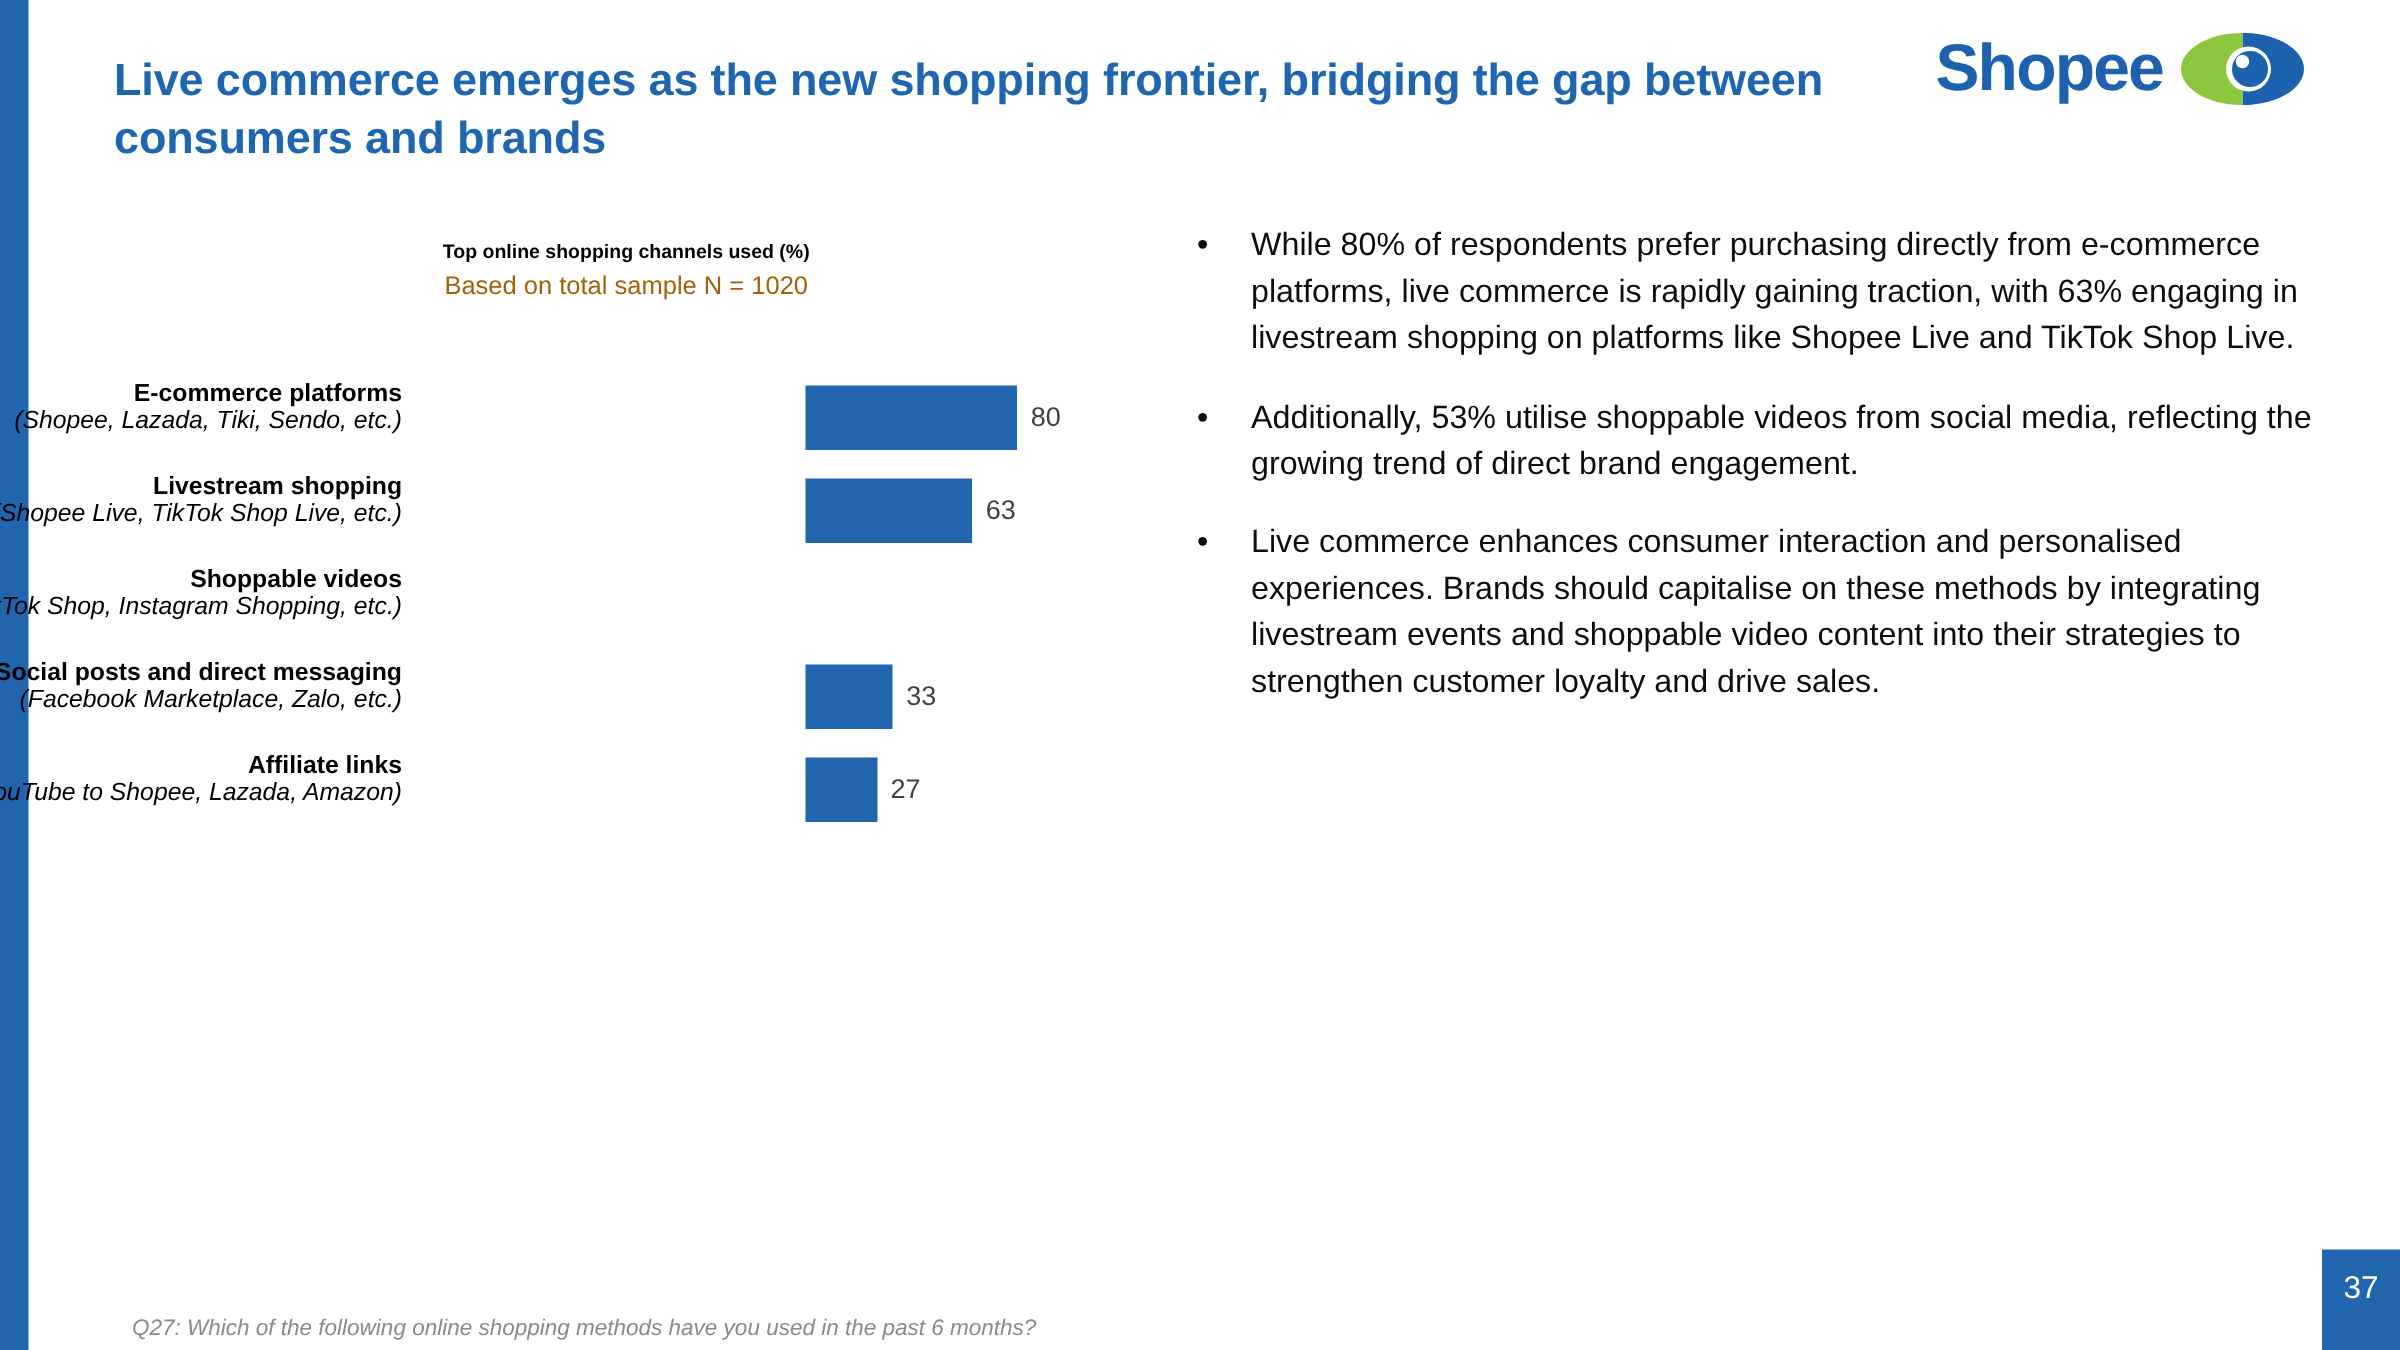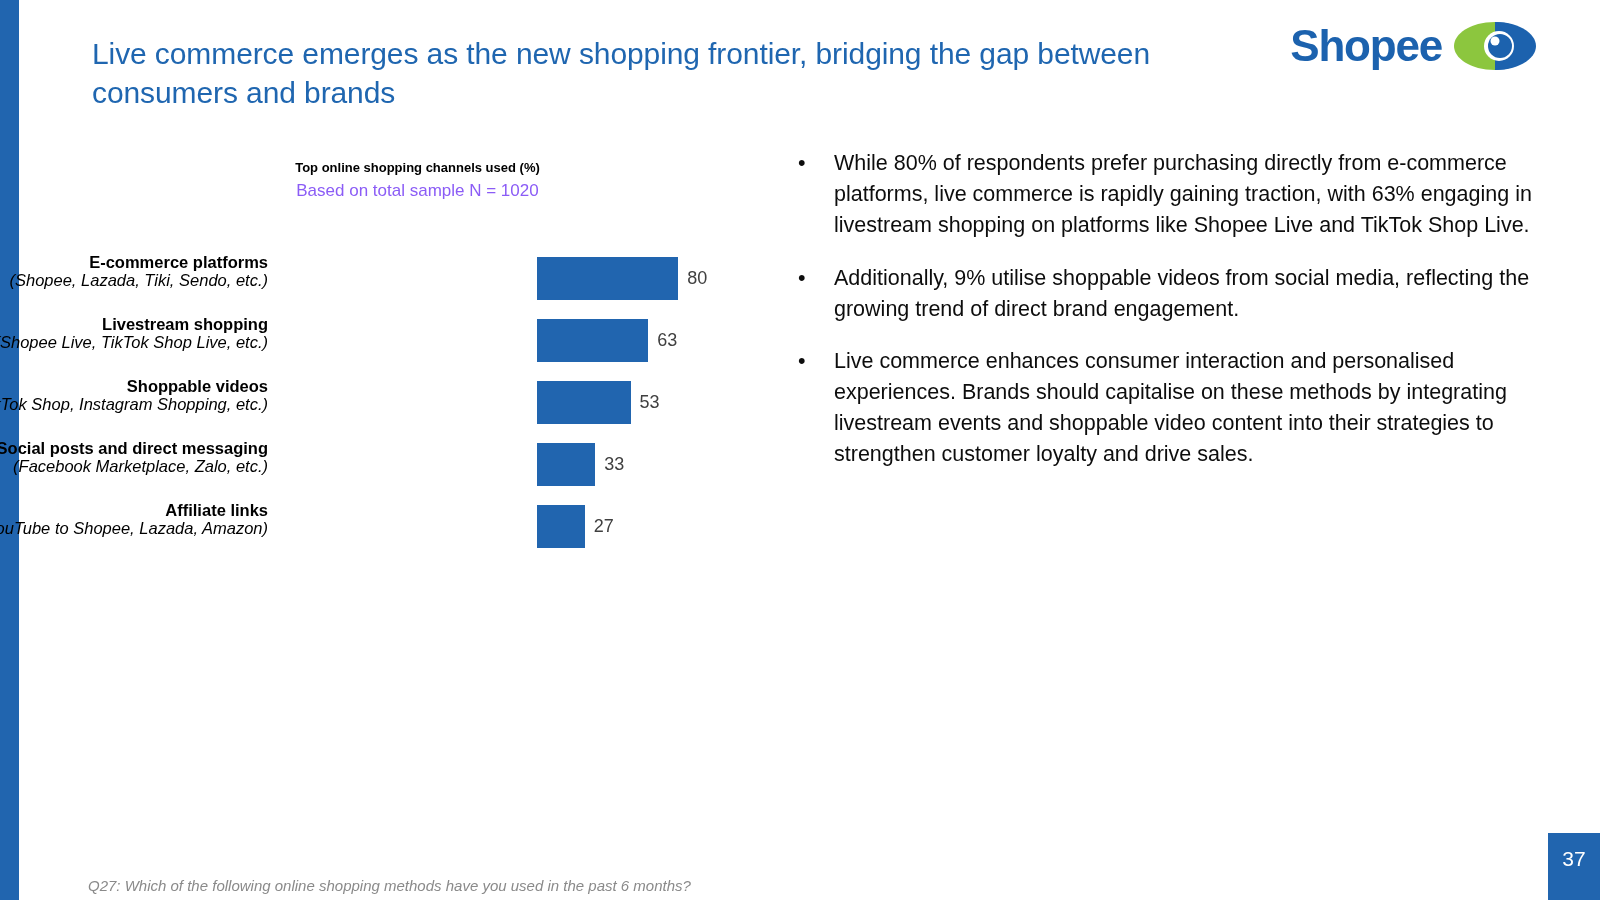--- a/index.html
+++ b/index.html
@@ -24,25 +24,25 @@
     left: 0;
     top: 0;
     width: 19px;
     height: 900px;
     background: #2165AF;
   }
 
   
   .slide-title {
     position: absolute;
-    left: 92px;
+    left: 76px;
     top: 34px;
     width: 1180px;
     font-size: 30px;
-    font-weight: normal;
+    font-weight: bold;
     line-height: 1.30;
     color: #1F66B0;
     letter-spacing: -0.1px;
   }
 
   
   .logo {
     position: absolute;
     right: 62px;
     top: 20px;
@@ -73,21 +73,21 @@
     font-size: 13px;
     font-weight: bold;
     color: #000000;
     line-height: 1.2;
     padding-left: 15px;
   }
   .chart-subtitle {
     text-align: center;
     font-size: 17px;
     font-weight: normal;
-    color: #8b5cf6;
+    color: #a16207;
     margin-top: 5px;
     padding-left: 15px;
   }
 
   .bars {
     position: relative;
     margin-top: 48px;
   }
   .bar-row {
     position: relative;
@@ -233,24 +233,20 @@
           <div class="bar-fill" style="width: 111.195px; background: rgb(33, 101, 175);"></div>
           <div class="bar-value">63</div>
         </div>
       </div>
 
       <div class="bar-row">
         <div class="bar-label">
           <span class="main">Shoppable videos</span>
           <span class="sub">(TikTok Shop, Instagram Shopping, etc.)</span>
         </div>
-        <div class="bar-track">
-          <div class="bar-fill" style="width: 93.545px; background: rgb(33, 101, 175);"></div>
-          <div class="bar-value">53</div>
-        </div>
       </div>
 
       <div class="bar-row">
         <div class="bar-label">
           <span class="main">Social posts and direct messaging</span>
           <span class="sub">(Facebook Marketplace, Zalo, etc.)</span>
         </div>
         <div class="bar-track">
           <div class="bar-fill" style="width: 58.245px; background: rgb(33, 101, 175);"></div>
           <div class="bar-value">33</div>
@@ -271,21 +267,21 @@
     </div>
   </div>
 
   <div class="bullets">
     <div class="bullet">
       <span class="bullet-dot">•</span>
       <span>While 80% of respondents prefer purchasing directly from e-commerce platforms, live commerce is rapidly gaining traction, with 63% engaging in livestream shopping on platforms like Shopee Live and TikTok Shop Live.</span>
     </div>
     <div class="bullet">
       <span class="bullet-dot">•</span>
-      <span>Additionally, 9% utilise shoppable videos from social media, reflecting the growing trend of direct brand engagement.</span>
+      <span>Additionally, 53% utilise shoppable videos from social media, reflecting the growing trend of direct brand engagement.</span>
     </div>
     <div class="bullet">
       <span class="bullet-dot">•</span>
       <span>Live commerce enhances consumer interaction and personalised experiences. Brands should capitalise on these methods by integrating livestream events and shoppable video content into their strategies to strengthen customer loyalty and drive sales.</span>
     </div>
   </div>
 
   <div class="footnote">Q27: Which of the following online shopping methods have you used in the past 6 months?</div>
 
   <div class="page-num">37</div>

